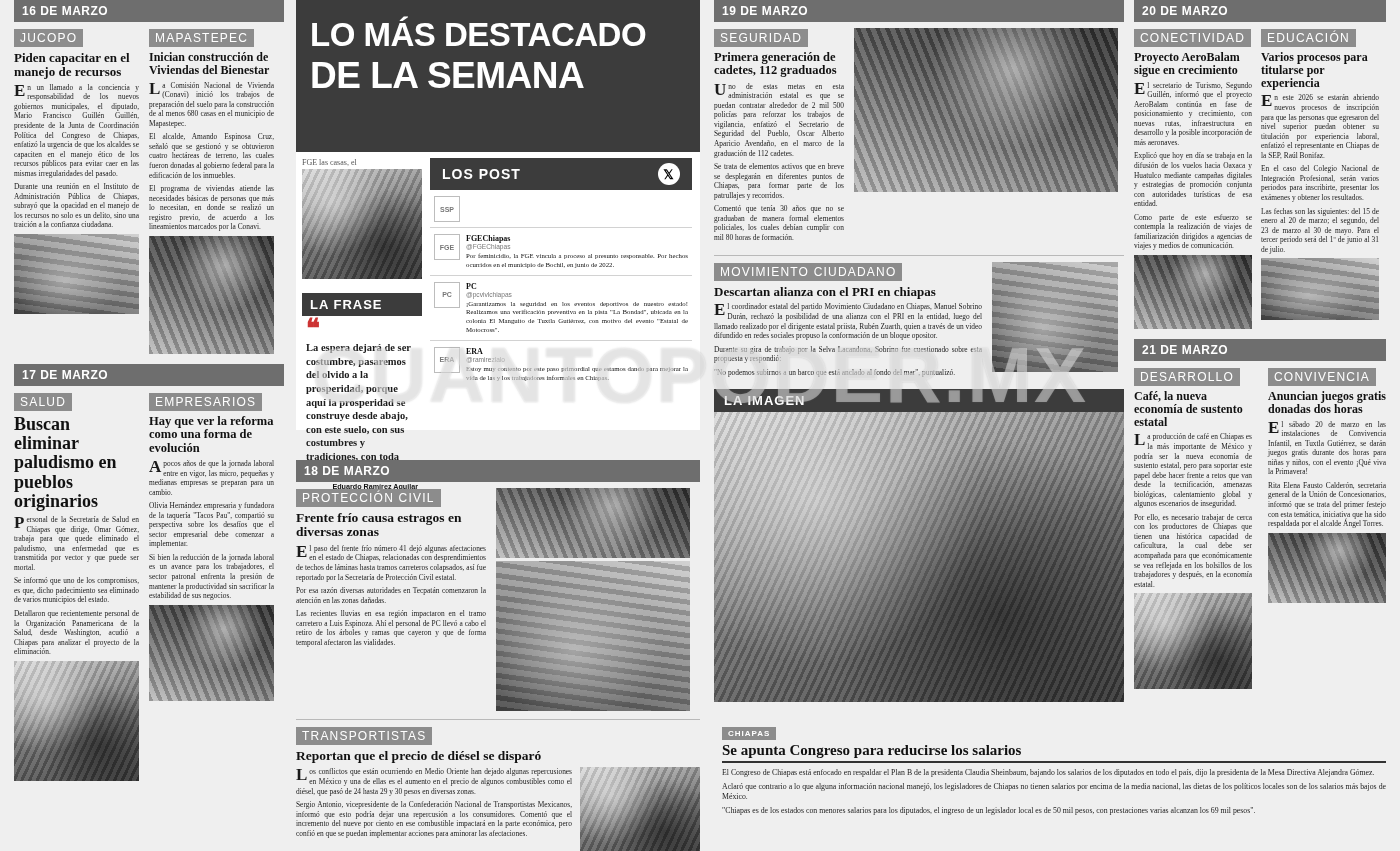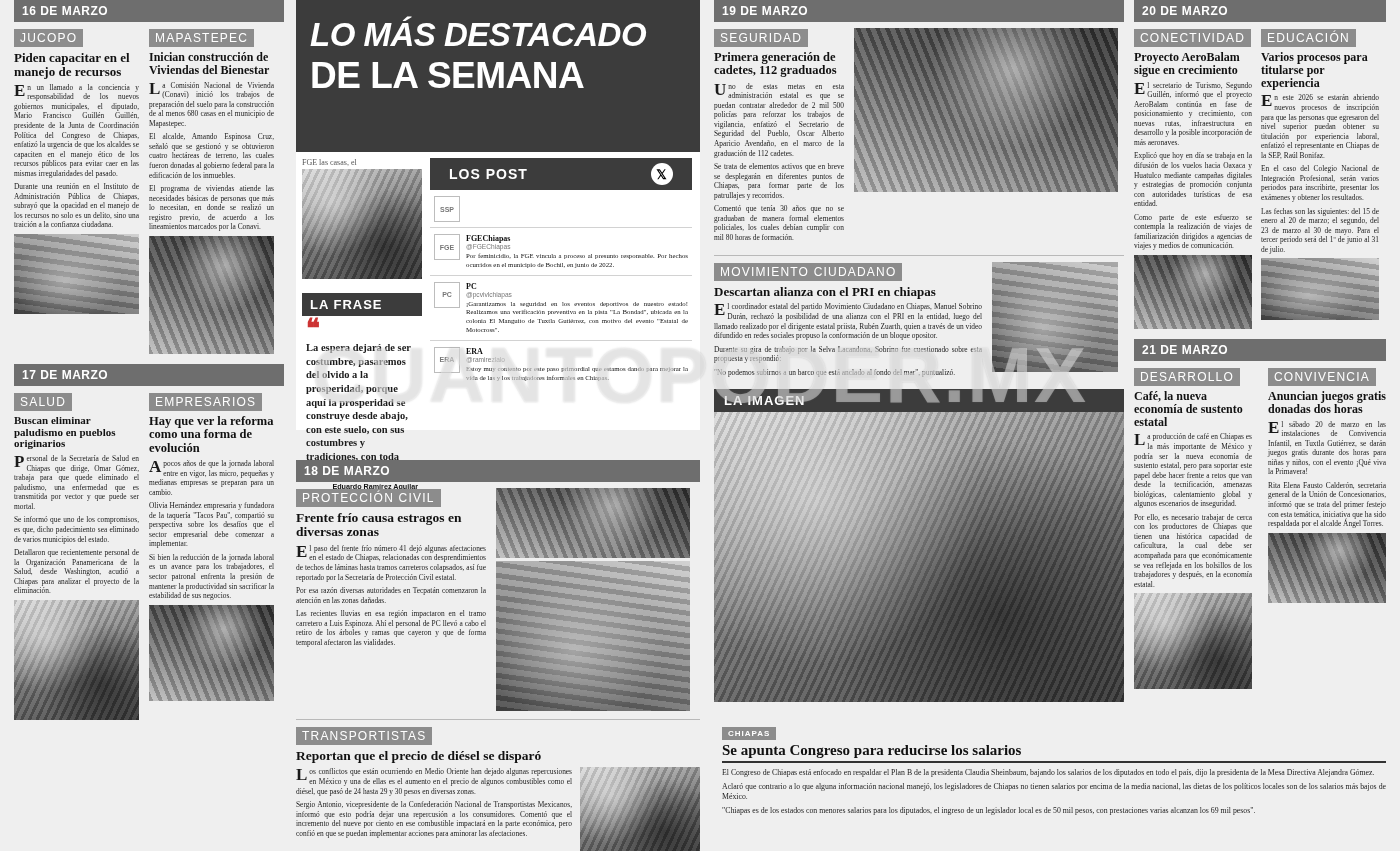--- a/index.html
+++ b/index.html
@@ -62,24 +62,24 @@
       linear-gradient(200deg,#cfcfcf,#4a4a4a);
   }
   .rule { height:1px; background:#b9b9b9; }
 
   
   .col { position:absolute; }
 
   
   .hero-wrap { position:absolute; left:296px; top:0; width:404px; height:430px; background:#fff; }
   .hero-black { background:#3c3c3c; color:#fff; padding:18px 14px 14px 14px; height:152px; }
-  .hero-l1 { font-family:"Liberation Sans", sans-serif; font-weight:bold; font-size:33px; letter-spacing:-0.5px; line-height:1.05;font-style:italic; }
+  .hero-l1 { font-family:"Liberation Sans", sans-serif; font-weight:bold; font-size:33px; letter-spacing:-0.5px; line-height:1.05; }
   .hero-l2 { font-family:"Liberation Sans", sans-serif; font-weight:bold; font-size:37px; letter-spacing:-0.5px; line-height:1.05; margin-top:4px;}
 
-  .lospost-bar { background:#3c3c3c; color:#fff; font-weight:bold; font-size:14px; letter-spacing:1px; padding:5px 19px; display:flex; align-items:center; justify-content:space-between; }
+  .lospost-bar { background:#3c3c3c; color:#fff; font-weight:bold; font-size:14px; letter-spacing:1px; padding:5px 12px; display:flex; align-items:center; justify-content:space-between; }
   .xlogo { width:22px;height:22px;border-radius:50%;background:#fff;color:#000;display:flex;align-items:center;justify-content:center;font-weight:bold;font-size:13px; }
   .post-row { display:flex; gap:6px; padding:6px 4px 5px 4px; border-bottom:1px solid #d2d2d2; }
   .post-ava { width:26px;height:26px;flex:0 0 26px;border:1px solid #bdbdbd;background:#fff;display:flex;align-items:center;justify-content:center;font-size:7px;font-weight:bold;color:#777; }
   .post-name { font-size:8px; font-weight:bold; font-family:"Liberation Serif", serif; }
   .post-handle { font-size:6.6px; color:#777; }
   .post-text { font-size:6.8px; font-family:"Liberation Serif", serif; line-height:1.3; text-align:justify; margin-top:2px; }
 
   .frase-bar { background:#3c3c3c; color:#fff; font-weight:bold; font-size:13px; letter-spacing:1px; padding:4px 8px; }
   .frase-q { font-family:"Liberation Serif", serif; font-size:10.5px; line-height:1.3; font-weight:bold; color:#1b1b1b; }
   .quotemark { font-family:"Liberation Serif", serif; font-size:26px; color:#c33; line-height:.6; font-weight:bold; }
@@ -134,21 +134,21 @@
         <div class="photo v2" style="height:118px; margin-top:3px;"></div>
       </div>
     </div>
 
     <div class="datebar" style="margin-top:10px;">17 DE MARZO</div>
 
     <div style="display:flex; gap:10px; margin-top:6px;">
 
       <div style="width:125px;">
         <div class="sec-label">SALUD</div>
-        <div class="headline" style="font-size:11px;">Buscan eliminar paludismo en pueblos originarios</div>
+        <div class="headline" style="font-size:18px;">Buscan eliminar paludismo en pueblos originarios</div>
         <div class="body-txt">
           <p class="dropcap">Personal de la Secretaría de Salud en Chiapas que dirige, Omar Gómez, trabaja para que quede eliminado el paludismo, una enfermedad que es transmitida por vector y que puede ser mortal.</p>
           <p>Se informó que uno de los compromisos, es que, dicho padecimiento sea eliminado de varios municipios del estado.</p>
           <p>Detallaron que recientemente personal de la Organización Panamericana de la Salud, desde Washington, acudió a Chiapas para analizar el proyecto de la eliminación.</p>
         </div>
         <div class="photo" style="height:120px; margin-top:4px;"></div>
       </div>
 
       <div style="width:125px;">
         <div class="sec-label">EMPRESARIOS</div>

